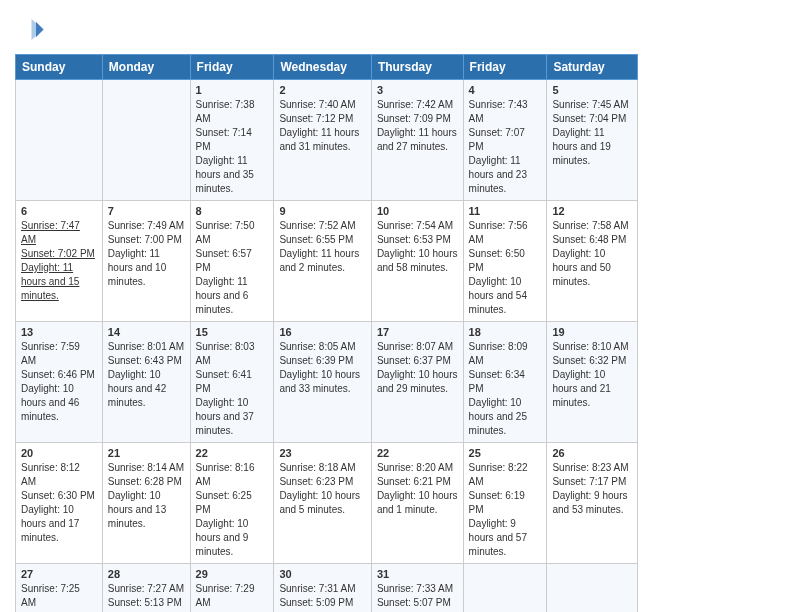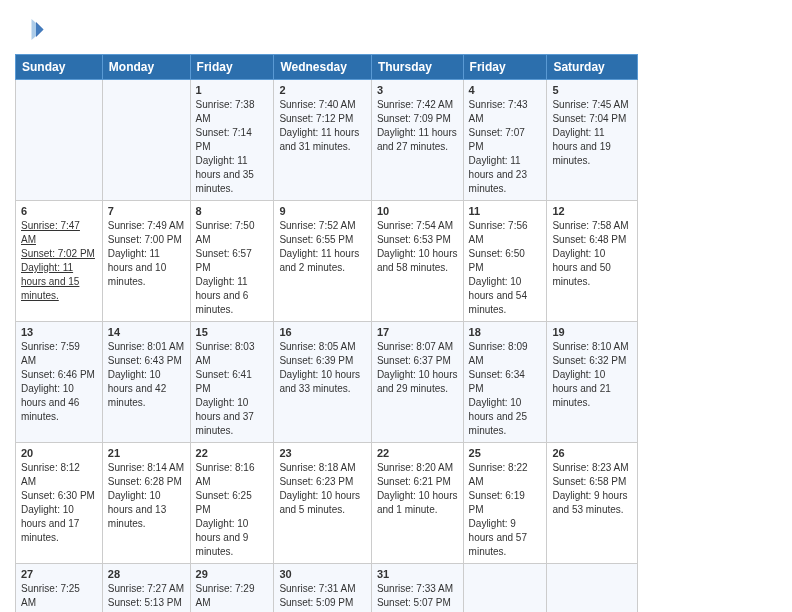--- a/index.html
+++ b/index.html
@@ -280,21 +280,21 @@
           </td>
           <td>
             <span class="day-num">25</span>
             <div class="cell-content" style="white-space: pre-line;">Sunrise: 8:22 AM
 Sunset: 6:19 PM
 Daylight: 9 hours and 57 minutes.</div>
           </td>
           <td>
             <span class="day-num">26</span>
             <div class="cell-content" style="white-space: pre-line;">Sunrise: 8:23 AM
-Sunset: 6:58 PM
+Sunset: 7:17 PM
 Daylight: 9 hours and 53 minutes.</div>
           </td>
         </tr>
         <tr>
           <td>
             <span class="day-num">27</span>
             <div class="cell-content" style="white-space: pre-line;">Sunrise: 7:25 AM
 Sunset: 10:15 PM
 Daylight: 9 hours and 49 minutes.</div>
           </td>

